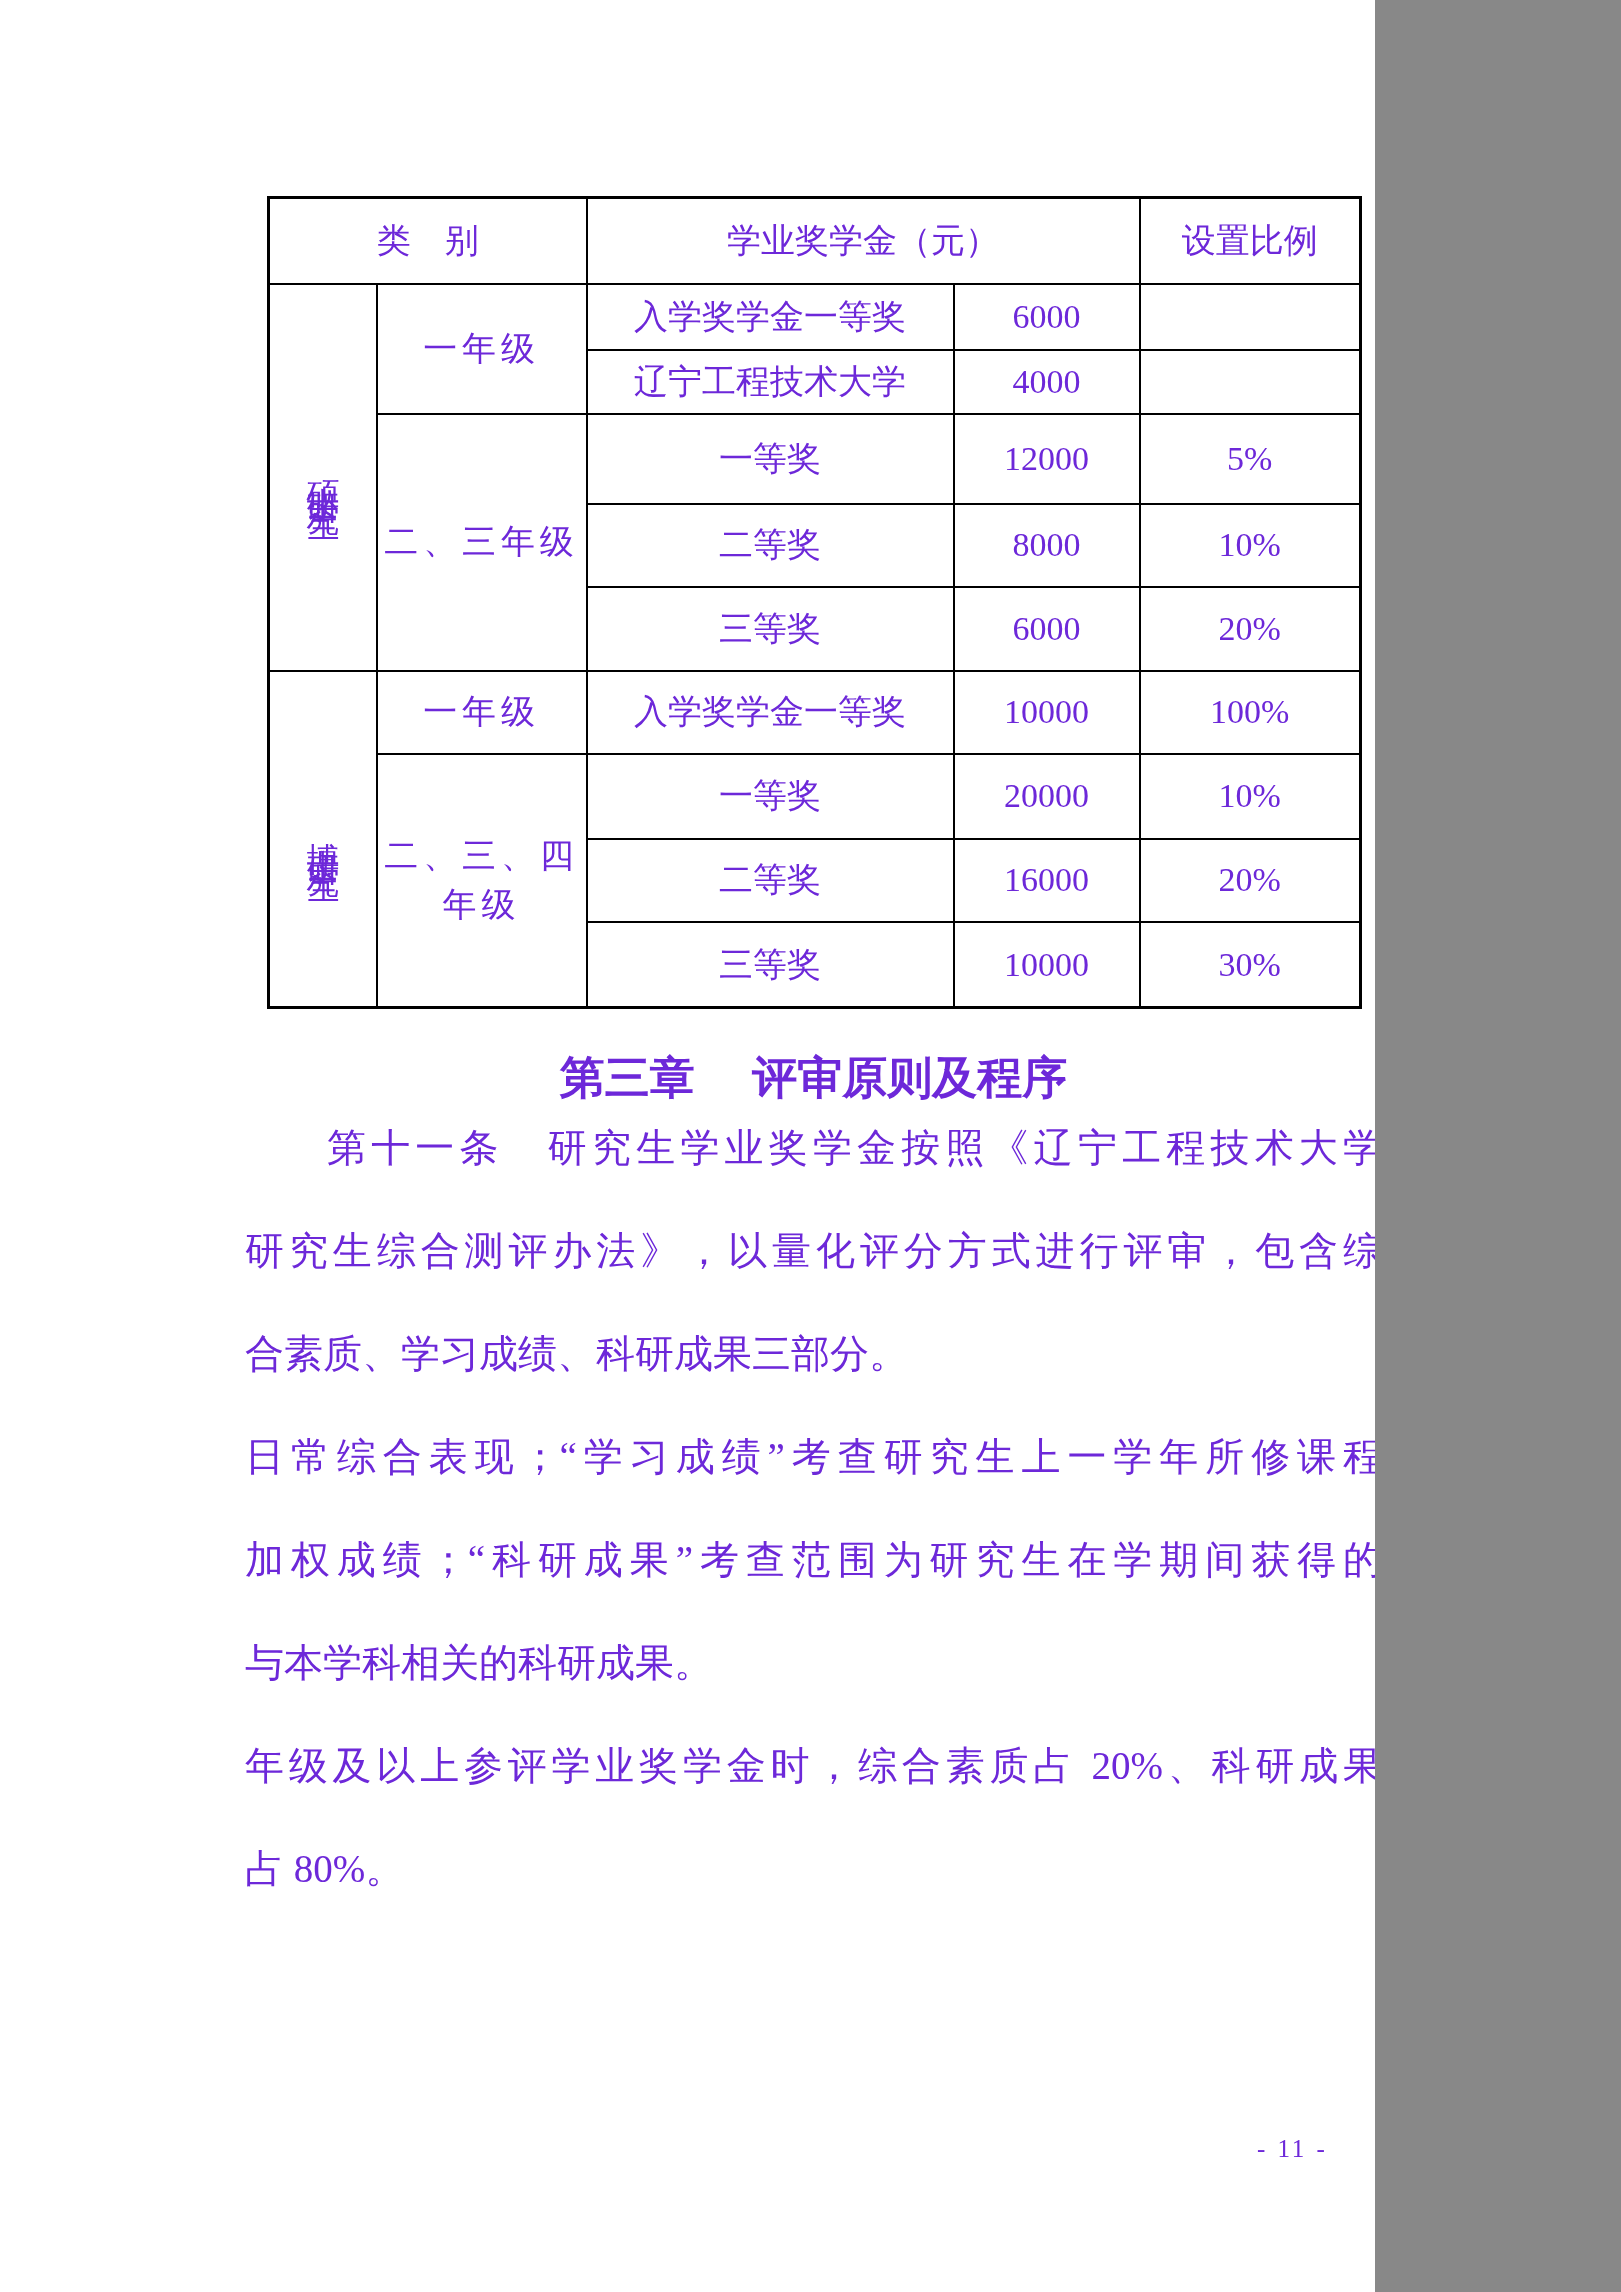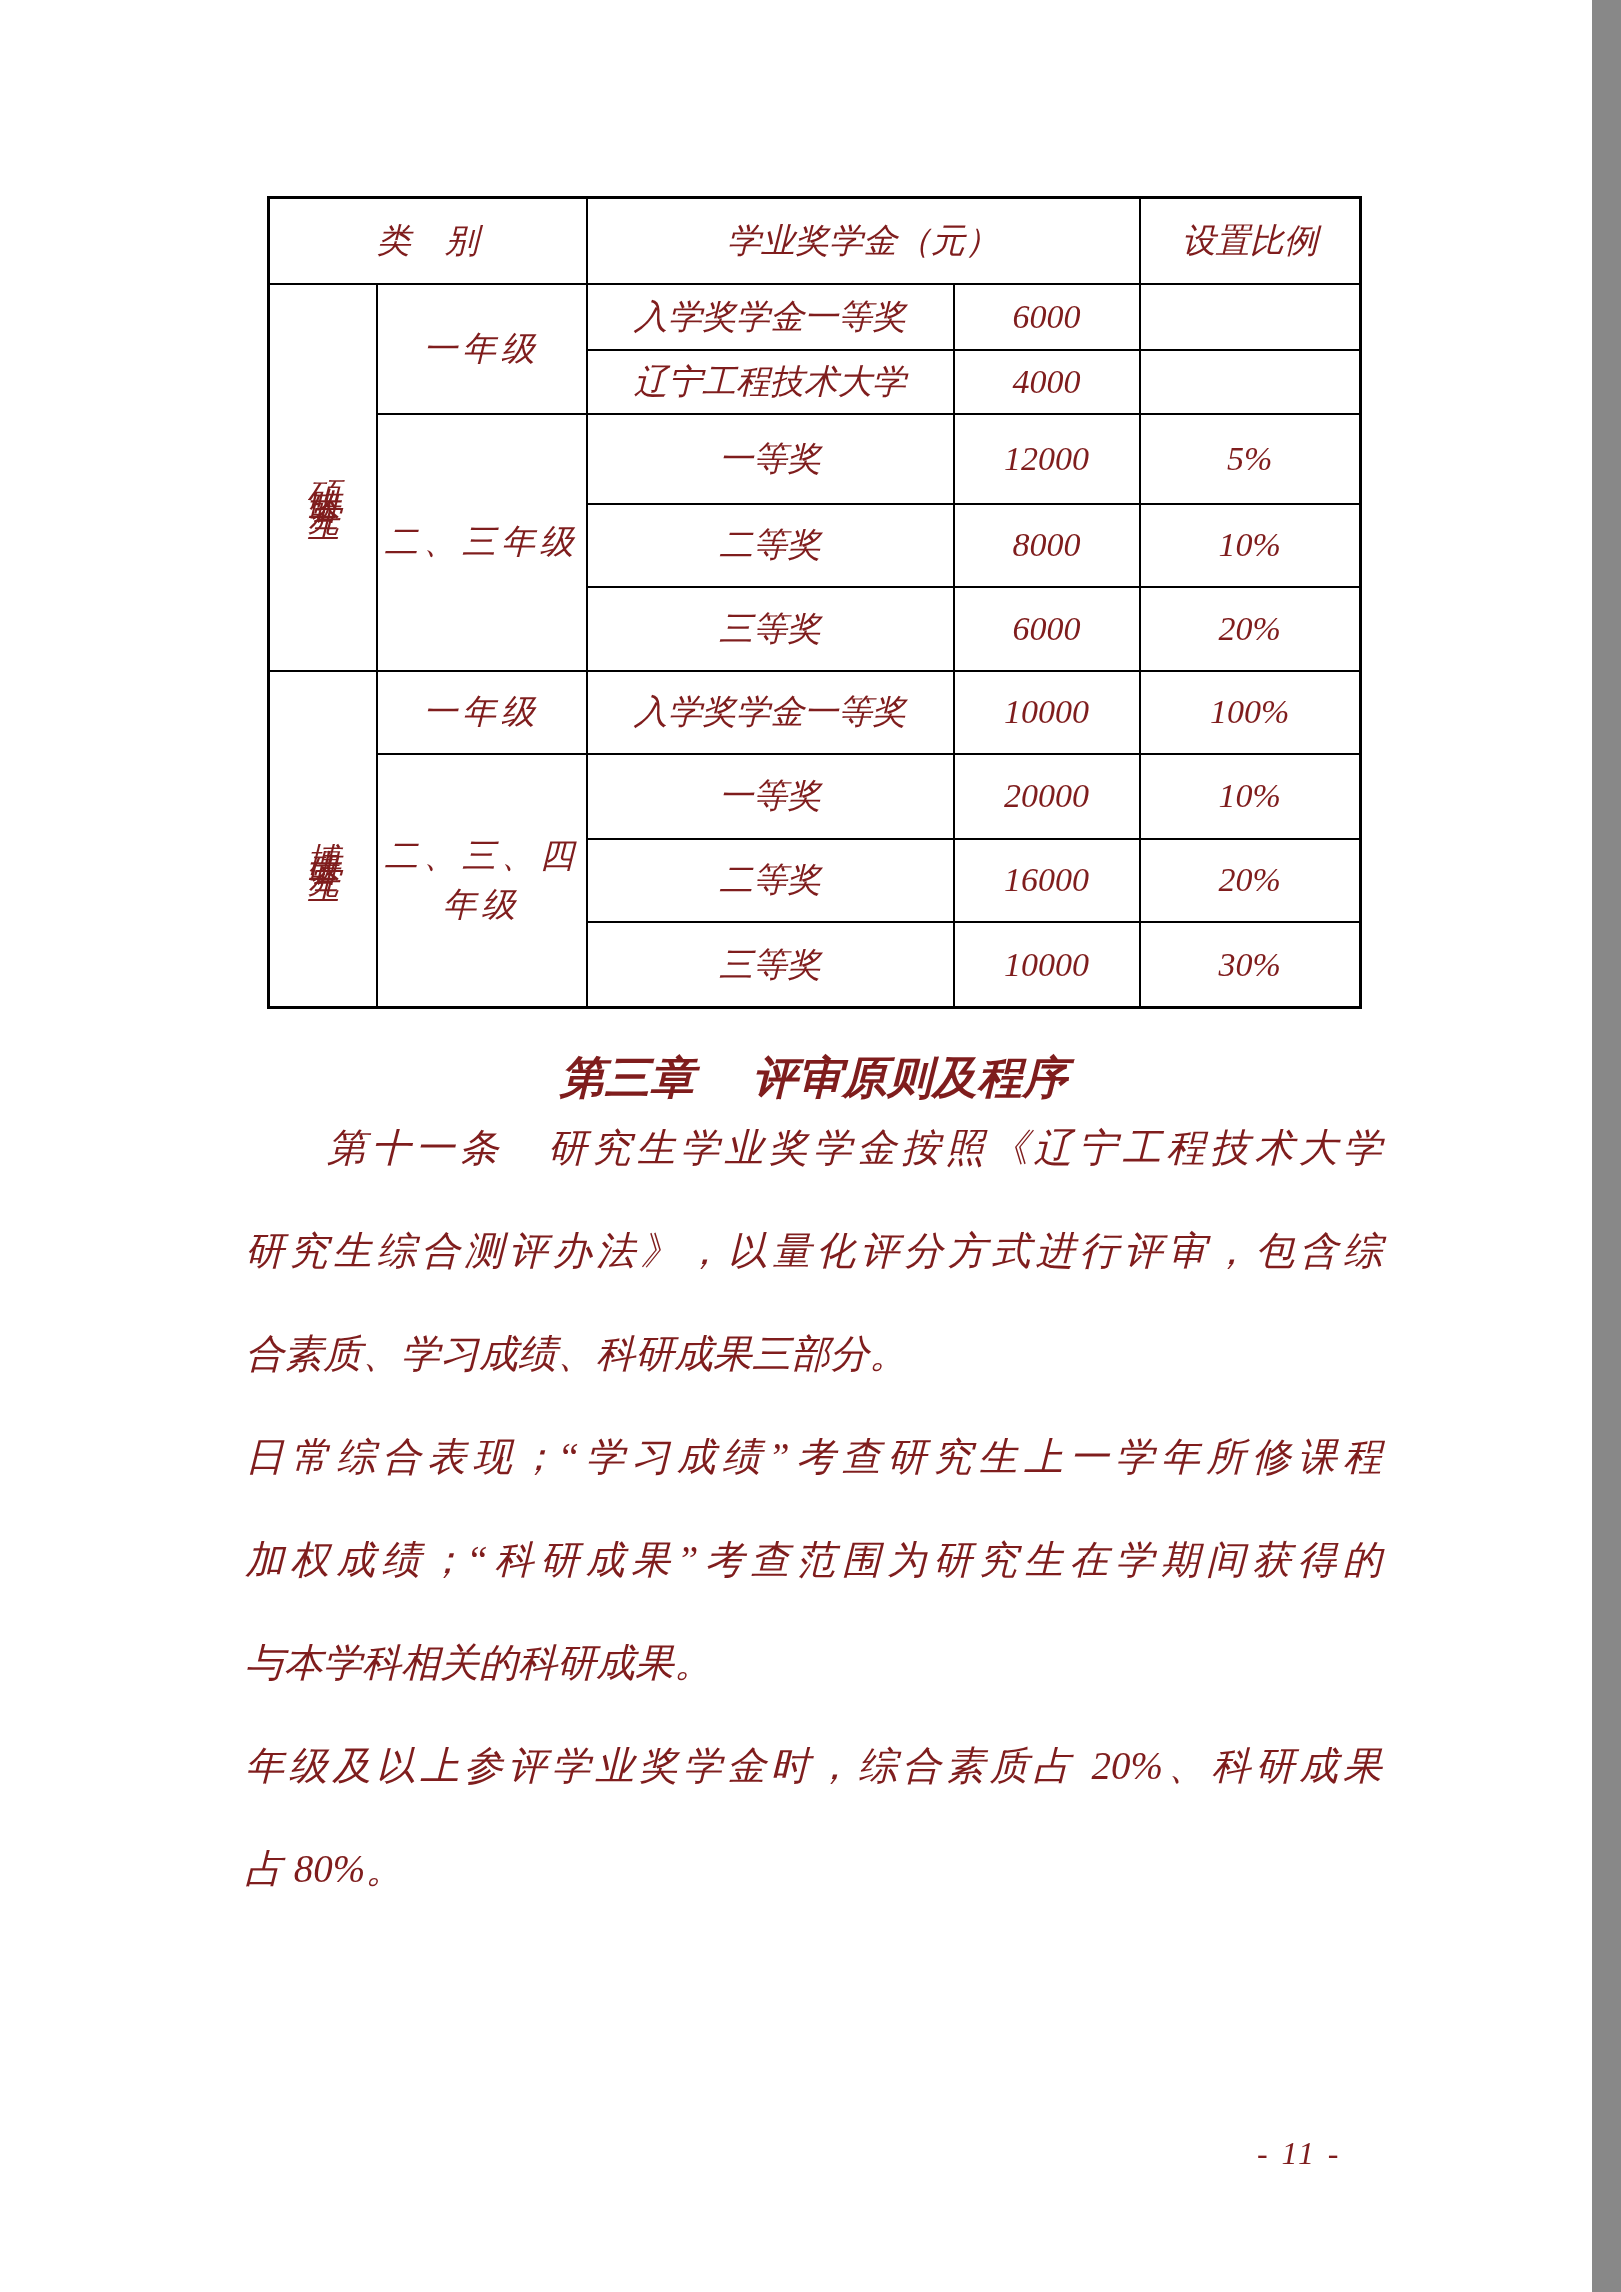--- a/index.html
+++ b/index.html
@@ -1,24 +1,23 @@
 <!DOCTYPE html>
 <html><head>
 <meta charset="utf-8">
 <style>
   html,body { margin:0; padding:0; background:#888; }
   .page {
     position: relative;
-    width: 1592px;
+    width: 1375px;
     height: 2293px;
     background: #ffffff;
-    color: #7f1d1d;
+    color: #6d28d9;
     font-family: "Liberation Serif", "DejaVu Serif", serif;
     overflow: hidden;
-    font-style: italic;
   }
 
   
   table.tbl {
     position: absolute;
     left: 267px;
     top: 196px;
     width: 1091px;
     border-collapse: collapse;
     table-layout: fixed;
@@ -77,21 +76,21 @@
     white-space: nowrap;
   }
   .line.ind { text-indent: 82px; }
   .line.end { text-align-last: left; white-space: normal; }
 
   
   .pagenum {
     position: absolute;
     left: 1257px;
     top: 2135px;
-    font-size: 32px;
+    font-size: 25px;
     letter-spacing: 2.9px;
     white-space: pre;
   }
 </style>
 </head>
 <body>
 
 <div class="page">
 
   <table class="tbl">

